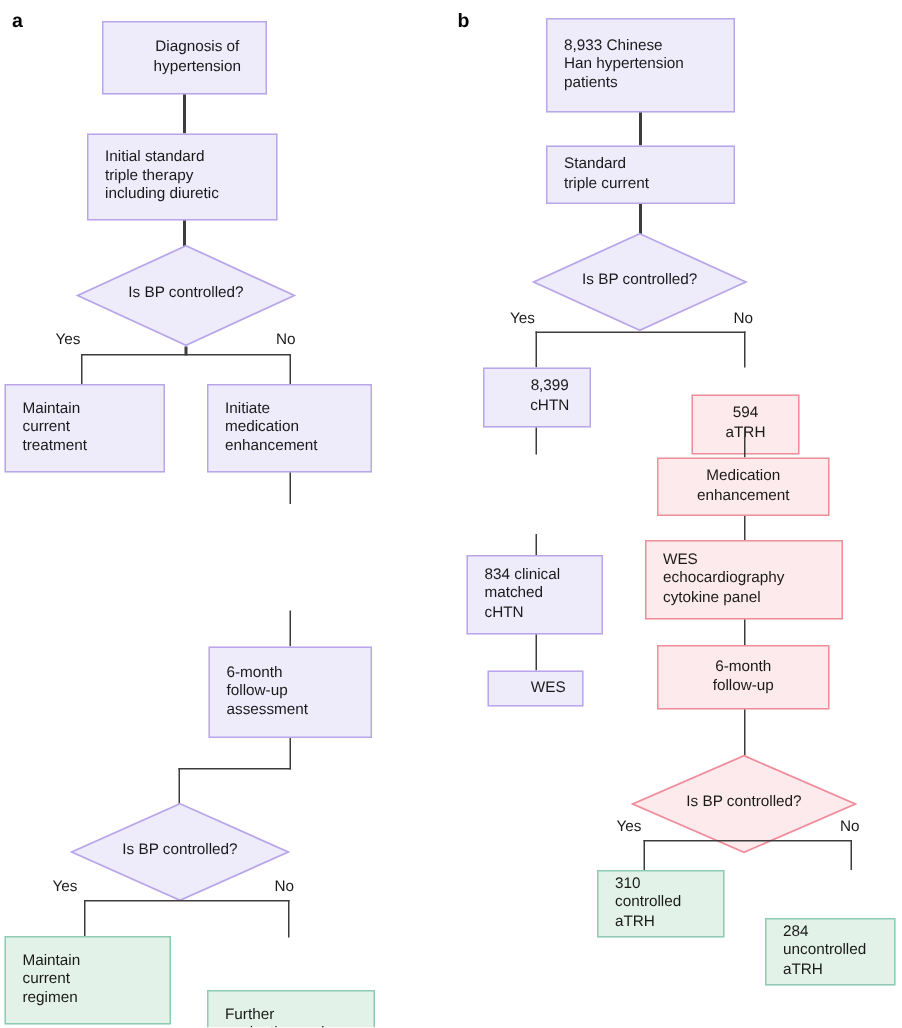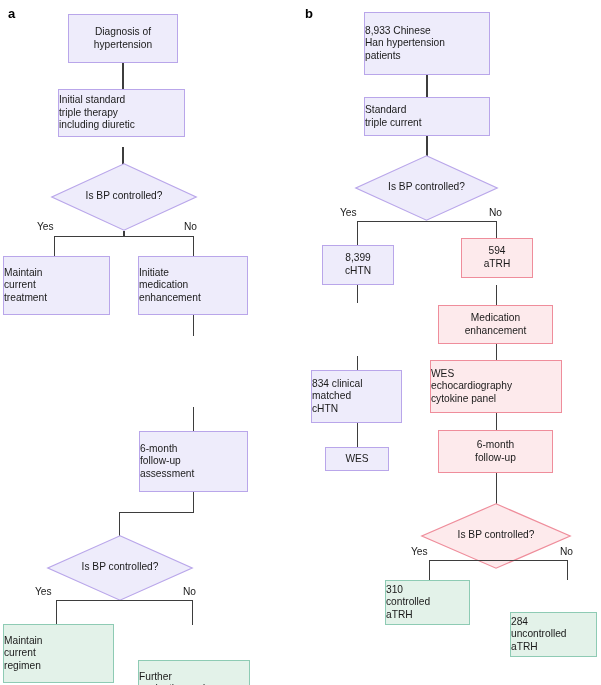--- a/index.html
+++ b/index.html
@@ -31,27 +31,28 @@
     box-sizing: border-box;
     display: flex;
     align-items: center;
     font-size: 10.2px;
     line-height: 12.6px;
     color: #1a1a1a;
     white-space: pre-line;
     border-width: 1px;
     border-style: solid;
   }
-  .node.pad-left { }
+  .node.pad-left { padding-left: 11px; }
   .node.center   { justify-content: center; text-align: center; }
   .node .txt { display: block; }
 
   .purple {
     background: #eeecfb;
     border-color: #b9a6ea;
+    padding-left: 17px;
   }
   .red {
     background: #fdeaec;
     border-color: #ef8d9b;
   }
   .green {
     background: #e3f2e9;
     border-color: #8ecbb4;
   }
 
@@ -92,21 +93,21 @@
 <div id="canvas">
 
   <div class="panel-label" style="left:8px; top:6px;">a</div>
 
   <div class="node purple center" style="left:68px; top:14px; width:110px; height:49px;">
     <span class="txt">Diagnosis of
 hypertension</span>
   </div>
   <div class="ln v" style="left:122.3px; top:63px; height:26px;"></div>
 
-  <div class="node purple pad-left" style="left:58px; top:89px; width:127px; height:48px;">
+  <div class="node purple pad-left" style="left:58px; top:89px; width:127px; height:58px;">
     <span class="txt">Initial standard
 triple therapy
 including diuretic</span>
   </div>
   <div class="ln v" style="left:122.3px; top:147px; height:17px;"></div>
 
   <div class="diamond" style="left:51px; top:163px; width:146px; height:68px;">
     <svg width="146" height="68" viewBox="0 0 146 68" aria-hidden="true">
       <polygon points="73,0.8 145.2,34 73,67.2 0.8,34" fill="#eeecfb" stroke="#b9a6ea" stroke-width="1.2"></polygon>
     </svg>
@@ -210,21 +211,21 @@
     <span class="txt">834 clinical
 matched
 cHTN</span>
   </div>
   <div class="ln v" style="left:357px; top:423px; height:24px;"></div>
 
   <div class="node purple center" style="left:325px; top:447px; width:64px; height:24px;">
     <span class="txt">WES</span>
   </div>
 
-  <div class="node red center" style="left:461px; top:238px; width:72px; height:40px;">
+  <div class="node red center" style="left:461px; top:263px; width:72px; height:40px;">
     <span class="txt">594
 aTRH</span>
   </div>
   <div class="ln v" style="left:495.6px; top:285px; height:20px;"></div>
 
   <div class="node red center" style="left:438px; top:305px; width:115px; height:39px;">
     <span class="txt">Medication
 enhancement</span>
   </div>
   <div class="ln v" style="left:495.6px; top:344px; height:16px;"></div>
@@ -248,21 +249,21 @@
     </svg>
     <div class="dlabel" style="top:26px;">Is BP controlled?</div>
   </div>
 
   <div class="ln h" style="left:429px; top:560px; width:139px;"></div>
   <div class="ln v" style="left:429px; top:560px; height:20px;"></div>
   <div class="ln v" style="left:566.6px; top:560px; height:20px;"></div>
   <div class="blabel" style="left:411px; top:546px;">Yes</div>
   <div class="blabel" style="left:560px; top:546px;">No</div>
 
-  <div class="node green pad-left" style="left:385px; top:580px; width:85px; height:45px;">
+  <div class="node green pad-left" style="left:398px; top:580px; width:85px; height:45px;">
     <span class="txt">310
 controlled
 aTRH</span>
   </div>
 
   <div class="node green pad-left" style="left:510px; top:580px; width:87px; height:45px;margin-top:32px;">
     <span class="txt">284
 uncontrolled
 aTRH</span>
   </div>

